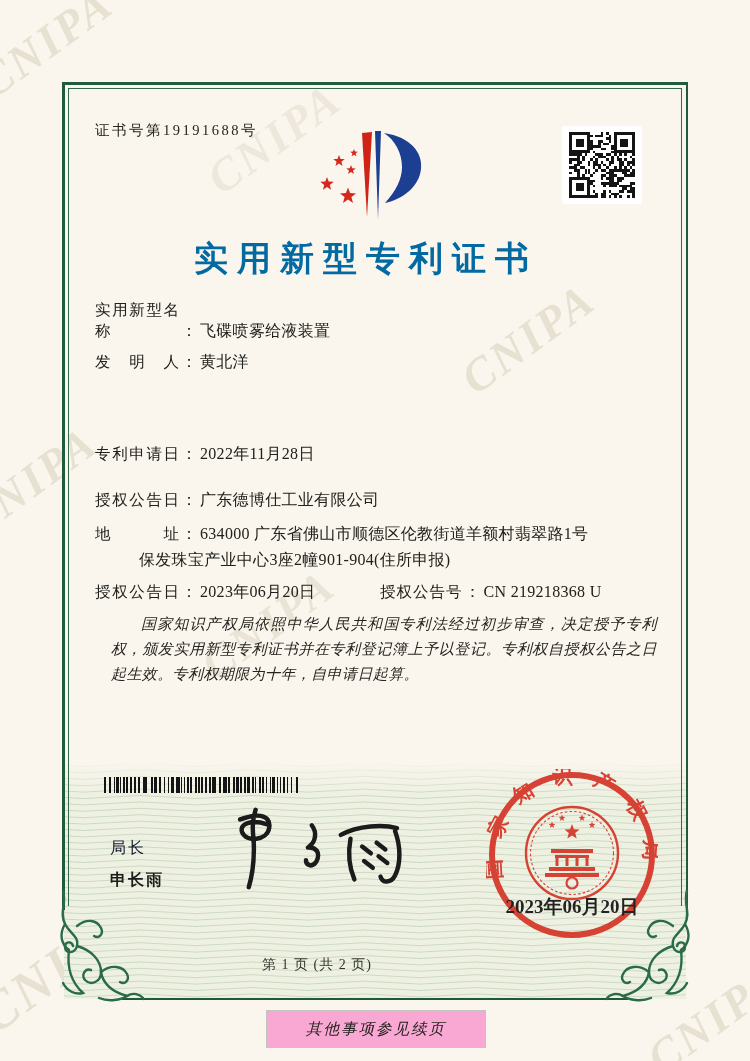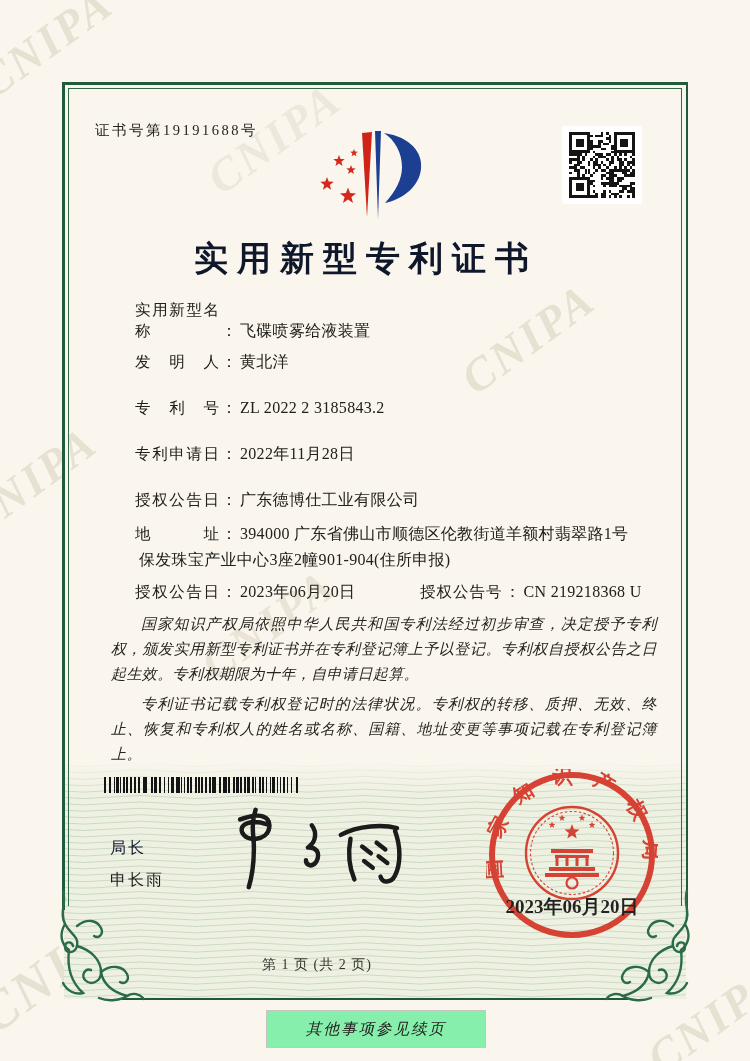--- a/index.html
+++ b/index.html
@@ -32,43 +32,43 @@
   
   .band{position:absolute;left:64px;top:760px;width:622px;height:239px;background:#eef1e2;}
   .band-fade{position:absolute;left:64px;top:760px;width:622px;height:34px;
              background:linear-gradient(#faf6ee,rgba(250,246,238,0));}
   
   .cert-no{position:absolute;left:95px;top:121px;font-size:14.5px;letter-spacing:2.5px;color:#23231f;}
   .logo{position:absolute;left:298px;top:127px;width:164px;height:106px;}
   .qr-pad{position:absolute;left:562px;top:126px;width:80px;height:78px;background:#ffffff;border-radius:3px;}
   .qr-pad svg{position:absolute;left:7px;top:6px;}
   .title{position:absolute;left:0;top:236px;width:732px;text-align:center;
-         font-size:34px;font-weight:700;letter-spacing:9px;color:#0f172a;}
+         font-size:34px;font-weight:700;letter-spacing:9px;color:#0369a1;}
   
   .row{position:absolute;left:95px;width:566px;font-size:16px;color:#20201c;}
-  .flabel{display:inline-block;width:84px;font-size:15.5px;text-align:justify;text-align-last:justify;vertical-align:bottom;margin-left:40px;}
+  .flabel{display:inline-block;width:84px;font-size:15.5px;text-align:justify;text-align-last:justify;vertical-align:bottom;}
   .colon{display:inline-block;margin:0 3px 0 2px;}
   .fvalue{letter-spacing:.3px;text-align:right;}
   .addr2{margin-left:44px;margin-top:5px;letter-spacing:.3px;}
   .pair2{position:absolute;left:285px;top:0;}
   .pair2 .flabel{width:auto;text-align:left;text-align-last:auto;letter-spacing:1px;}
   
   .paras{position:absolute;left:95px;top:612px;width:562px;}
   .paras p{margin:0 0 5px 16px;font-size:15px;line-height:25px;text-indent:2em;text-align:justify;
            font-style:italic;letter-spacing:.4px;color:#262420;}
   
   .barcode{position:absolute;left:104px;top:777px;width:196px;height:16px;}
   .sig-title{position:absolute;left:110px;top:838px;font-family:"Liberation Sans","DejaVu Sans",sans-serif;
              font-size:16px;color:#0f172a;letter-spacing:2px;}
   .sig-name{position:absolute;left:110px;top:870px;font-family:"Liberation Sans","DejaVu Sans",sans-serif;
-            font-size:16px;color:#1c1c1c;letter-spacing:2px;}
+            font-size:16px;color:#1c1c1c;letter-spacing:2px;font-weight:bold;}
   .signature{position:absolute;left:222px;top:802px;width:195px;height:92px;}
   .seal{position:absolute;left:486px;top:769px;width:172px;height:172px;opacity:.94;}
   .page-info{position:absolute;left:0;top:956px;width:634px;text-align:center;font-size:14px;color:#33332c;letter-spacing:1px;}
-  .note-box{position:absolute;left:266px;top:1010px;width:218px;height:36px;background:#86efac;
+  .note-box{position:absolute;left:266px;top:1010px;width:218px;height:36px;background:#f9a8d4;
             border:1px solid #c6c6c0;display:flex;align-items:center;justify-content:center;}
   .note-box span{font-size:15.5px;font-style:italic;letter-spacing:2px;color:#25231f;}
 </style>
 </head>
 <body>
 
 <div class="page">
 
   <div class="wm wm1">CNIPA</div>
   <div class="wm wm2">CNIPA</div>
@@ -391,43 +391,39 @@
   </div>
 
   <div class="title">实用新型专利证书</div>
 
   <div class="row" style="top:300px">
     <span class="flabel">实用新型名称</span><span class="colon">：</span><span class="fvalue">飞碟喷雾给液装置</span>
   </div>
   <div class="row" style="top:352px">
     <span class="flabel">发明人</span><span class="colon">：</span><span class="fvalue">黄北洋</span>
   </div>
-  <div class="row" style="top:398px">
-    <span class="flabel">专利号</span><span class="colon">：</span><span class="fvalue">ZL 2022 2 3185843.2</span>
-  </div>
   <div class="row" style="top:444px">
     <span class="flabel">专利申请日</span><span class="colon">：</span><span class="fvalue">2022年11月28日</span>
   </div>
   <div class="row" style="top:490px">
     <span class="flabel">授权公告日</span><span class="colon">：</span><span class="fvalue">广东德博仕工业有限公司</span>
   </div>
   <div class="row" style="top:524px">
-    <span class="flabel">地址</span><span class="colon">：</span><span class="fvalue">394000 广东省佛山市顺德区伦教街道羊额村翡翠路1号</span>
+    <span class="flabel">地址</span><span class="colon">：</span><span class="fvalue">634000 广东省佛山市顺德区伦教街道羊额村翡翠路1号</span>
     <div class="addr2">保发珠宝产业中心3座2幢901-904(住所申报)</div>
   </div>
   <div class="row" style="top:582px">
     <span class="flabel">授权公告日</span><span class="colon">：</span><span class="fvalue">2023年06月20日</span>
     <span class="pair2">
       <span class="flabel">授权公告号</span><span class="colon">：</span><span class="fvalue">CN 219218368 U</span>
     </span>
   </div>
 
   <div class="paras">
     <p>国家知识产权局依照中华人民共和国专利法经过初步审查，决定授予专利权，颁发实用新型专利证书并在专利登记簿上予以登记。专利权自授权公告之日起生效。专利权期限为十年，自申请日起算。</p>
-    <p>专利证书记载专利权登记时的法律状况。专利权的转移、质押、无效、终止、恢复和专利权人的姓名或名称、国籍、地址变更等事项记载在专利登记簿上。</p>
   </div>
 
   <svg class="barcode" id="barcode-svg" viewBox="0 0 196 16">
       <g fill="#141414" shape-rendering="crispEdges">
         <rect x="0.0" y="0" width="2.4" height="16"></rect>
         <rect x="4.8" y="0" width="2.4" height="16"></rect>
         <rect x="9.6" y="0" width="1.3" height="16"></rect>
         <rect x="12.2" y="0" width="2.4" height="16"></rect>
         <rect x="15.9" y="0" width="1.3" height="16"></rect>
         <rect x="18.5" y="0" width="2.4" height="16"></rect>

